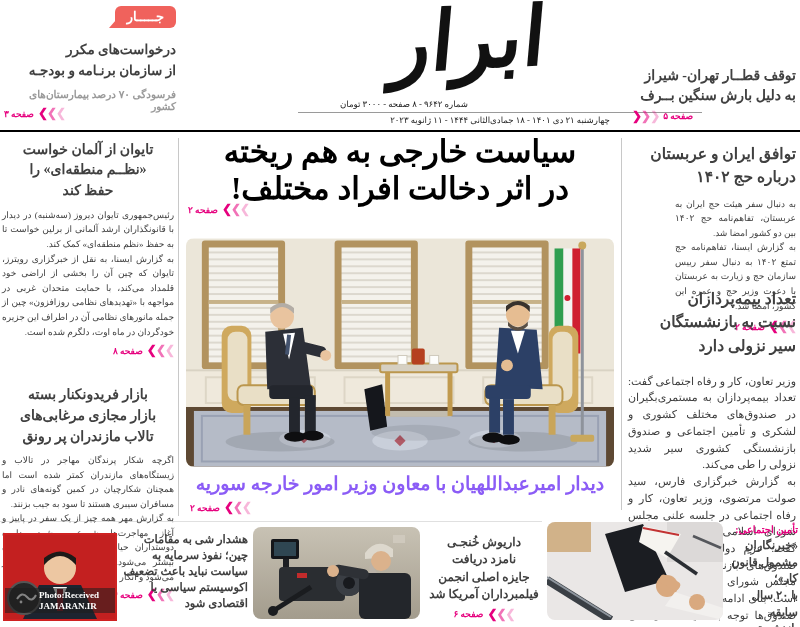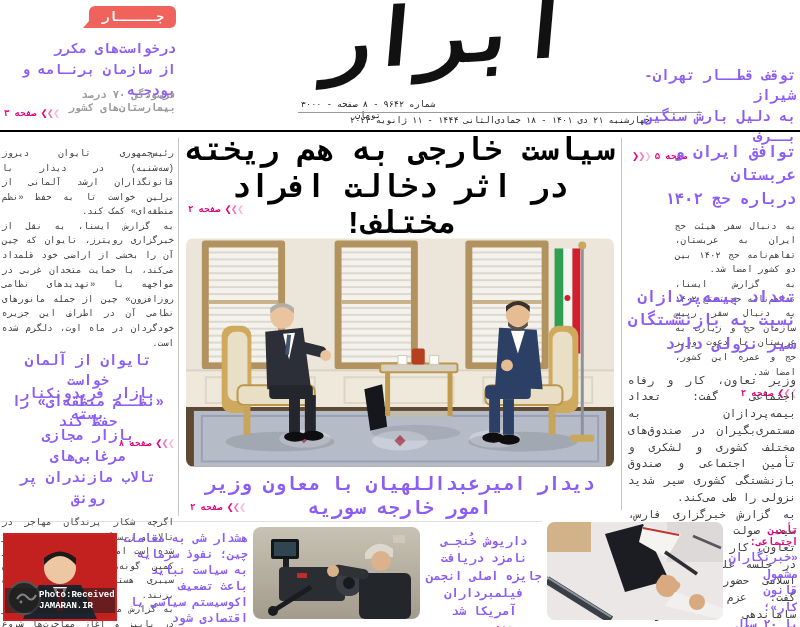--- a/index.html
+++ b/index.html
@@ -1,22 +1,22 @@
 <!DOCTYPE html>
 <html lang="fa" dir="rtl"><head>
 <meta charset="utf-8">
 <style>
   html,body{margin:0;padding:0;background:#fff;}
   #page{position:relative;width:800px;height:627px;background:#fff;overflow:hidden;
-        direction:rtl;font-family:Liberation Mono, monospace;color:#111;}
+        direction:rtl;font-family:Liberation Serif, serif;color:#111;}
   .abs{position:absolute;}
   .pre{white-space:pre-line;}
   .just{text-align:justify;text-justify:inter-word;}
   .body-txt{font-size:9px;line-height:1.62;color:#3d3d3d;}
-  .art-title{font-weight:bold;color:#8b5cf6;}
+  .art-title{font-weight:bold;color:#404040;}
   
   .pgmark{display:inline-flex;align-items:center;gap:4px;color:#e6007e;font-size:9px;font-weight:bold;}
   .chevs{direction:ltr;display:inline-flex;font-size:12px;font-weight:bold;letter-spacing:-1px;}
   .chevs i{font-style:normal;color:#e6007e;}
   .chevs i:nth-child(1){opacity:1}.chevs i:nth-child(2){opacity:.55}.chevs i:nth-child(3){opacity:.28}
   .vline{position:absolute;width:1px;background:#c8c8c8;}
   .hline-black{position:absolute;height:2px;background:#000;}
   .hline-soft{position:absolute;height:1px;background:#e0e0e0;}
   
   .jar-tag{position:absolute;background:#f0625c;color:#fff;font-weight:bold;font-size:13px;
@@ -51,21 +51,21 @@
       <span class="chevs">
           <i>❮</i>
           <i>❮</i>
           <i>❮</i>
         </span>
       <span>صفحه ۳</span>
     </span>
   </div>
 
   <div class="abs masthead" style="left:368px;top:2px;width:200px;height:100px;">ابرار</div>
-  <div class="abs tiny" style="left:288px;top:99px;width:160px;text-align:center;direction:rtl;">شماره ۹۶۴۲ - ۸ صفحه - ۳۰۰۰ تومان</div>
+  <div class="abs tiny" style="left:308px;top:99px;width:160px;text-align:right;direction:rtl;">شماره ۹۶۴۲ - ۸ صفحه - ۳۰۰۰ تومان</div>
   <div class="abs" style="left:298px;top:112px;width:404px;height:1px;background:#9a9a9a;"></div>
   <div class="abs tiny" style="left:298px;top:115px;width:404px;text-align:center;">چهارشنبه ۲۱ دی ۱۴۰۱ - ۱۸ جمادی‌الثانی ۱۴۴۴ - ۱۱ ژانویه ۲۰۲۳</div>
 
   <div class="abs" style="left:632px;top:58px;width:164px;">
     <div class="pre art-title" style="font-size:14px;line-height:1.45;text-align:right;margin-top:8px;">توقف قطــار تهران- شیراز
 به دلیل بارش سنگین بــرف</div>
     <span class="pgmark" style="float:left;margin-top:2px;">
       <span>صفحه ۵</span>
       <span class="chevs">
           <i>❯</i>
@@ -75,25 +75,25 @@
     </span>
   </div>
 
   <div class="hline-black" style="left:0;top:130px;width:800px;"></div>
 
   <div class="vline" style="left:178px;top:138px;height:378px;"></div>
   <div class="vline" style="left:621px;top:138px;height:372px;"></div>
   <div class="hline-soft" style="left:0;top:521px;width:542px;"></div>
 
   <div class="abs" style="left:2px;top:140px;width:172px;">
-    <div class="pre just body-txt" style="margin-top:7px;">رئیس‌جمهوری تایوان دیروز (سه‌شنبه) در دیدار با قانونگذاران ارشد آلمانی از برلین خواست تا به حفظ «نظم منطقه‌ای» کمک کند.
-به گزارش ایسنا، به نقل از خبرگزاری رویترز، تایوان که چین آن را بخشی از اراضی خود قلمداد می‌کند، با حمایت متحدان غربی در مواجهه با «تهدیدهای نظامی روزافزون» چین از جمله مانورهای نظامی آن در اطراف این جزیره خودگردان در ماه اوت، دلگرم شده است.</div>
     <div class="pre art-title" style="font-size:14px;line-height:1.45;text-align:center;">تایوان از آلمان خواست
 «نظــم منطقه‌ای» را
 حفظ کند</div>
+    <div class="pre just body-txt" style="margin-top:7px;">رئیس‌جمهوری تایوان دیروز (سه‌شنبه) در دیدار با قانونگذاران ارشد آلمانی از برلین خواست تا به حفظ «نظم منطقه‌ای» کمک کند.
+به گزارش ایسنا، به نقل از خبرگزاری رویترز، تایوان که چین آن را بخشی از اراضی خود قلمداد می‌کند، با حمایت متحدان غربی در مواجهه با «تهدیدهای نظامی روزافزون» چین از جمله مانورهای نظامی آن در اطراف این جزیره خودگردان در ماه اوت، دلگرم شده است.</div>
     <span class="pgmark" style="margin-top:4px;">
       <span class="chevs">
           <i>❮</i>
           <i>❮</i>
           <i>❮</i>
         </span>
       <span>صفحه ۸</span>
     </span>
   </div>
 

